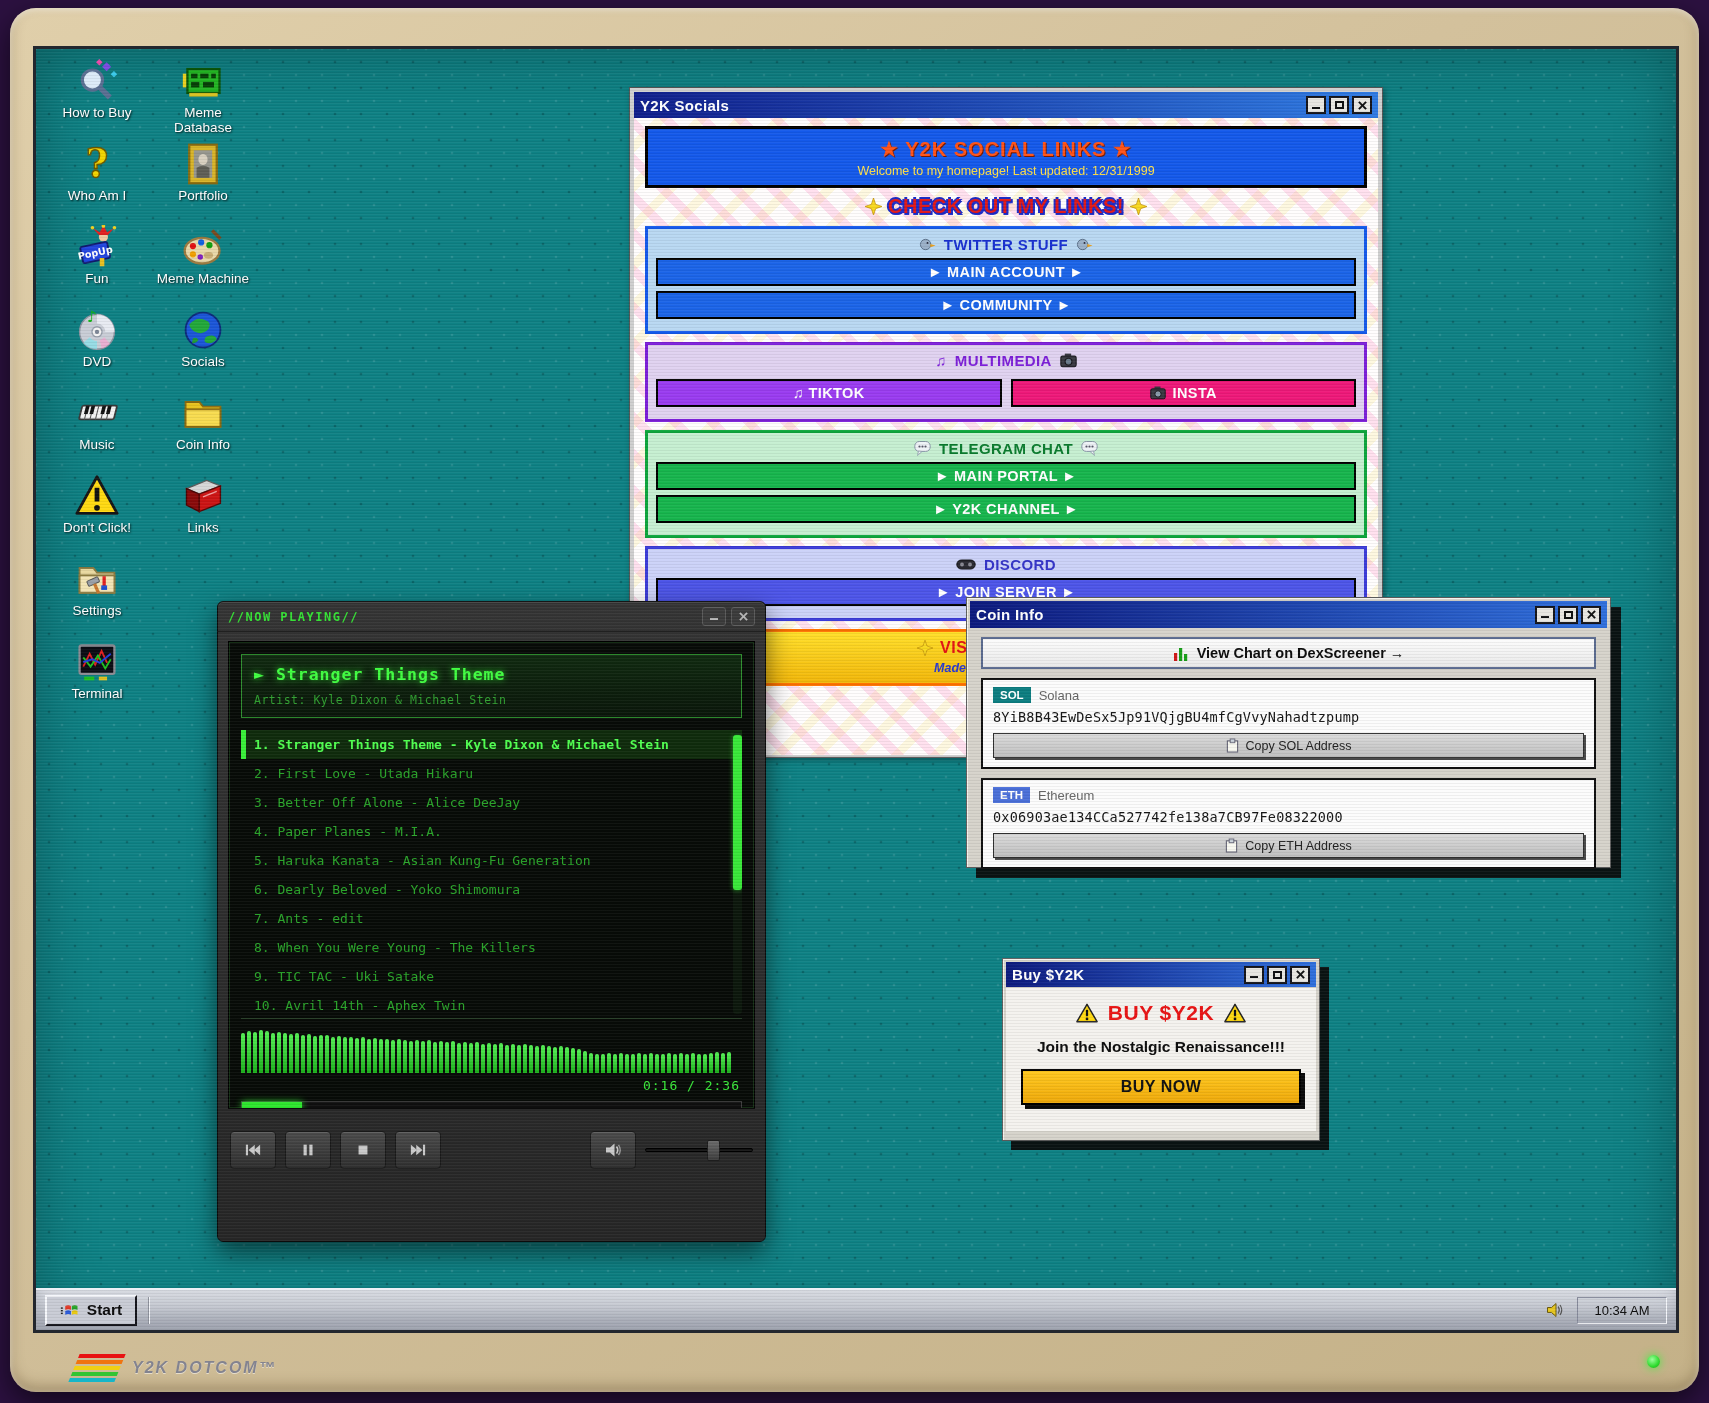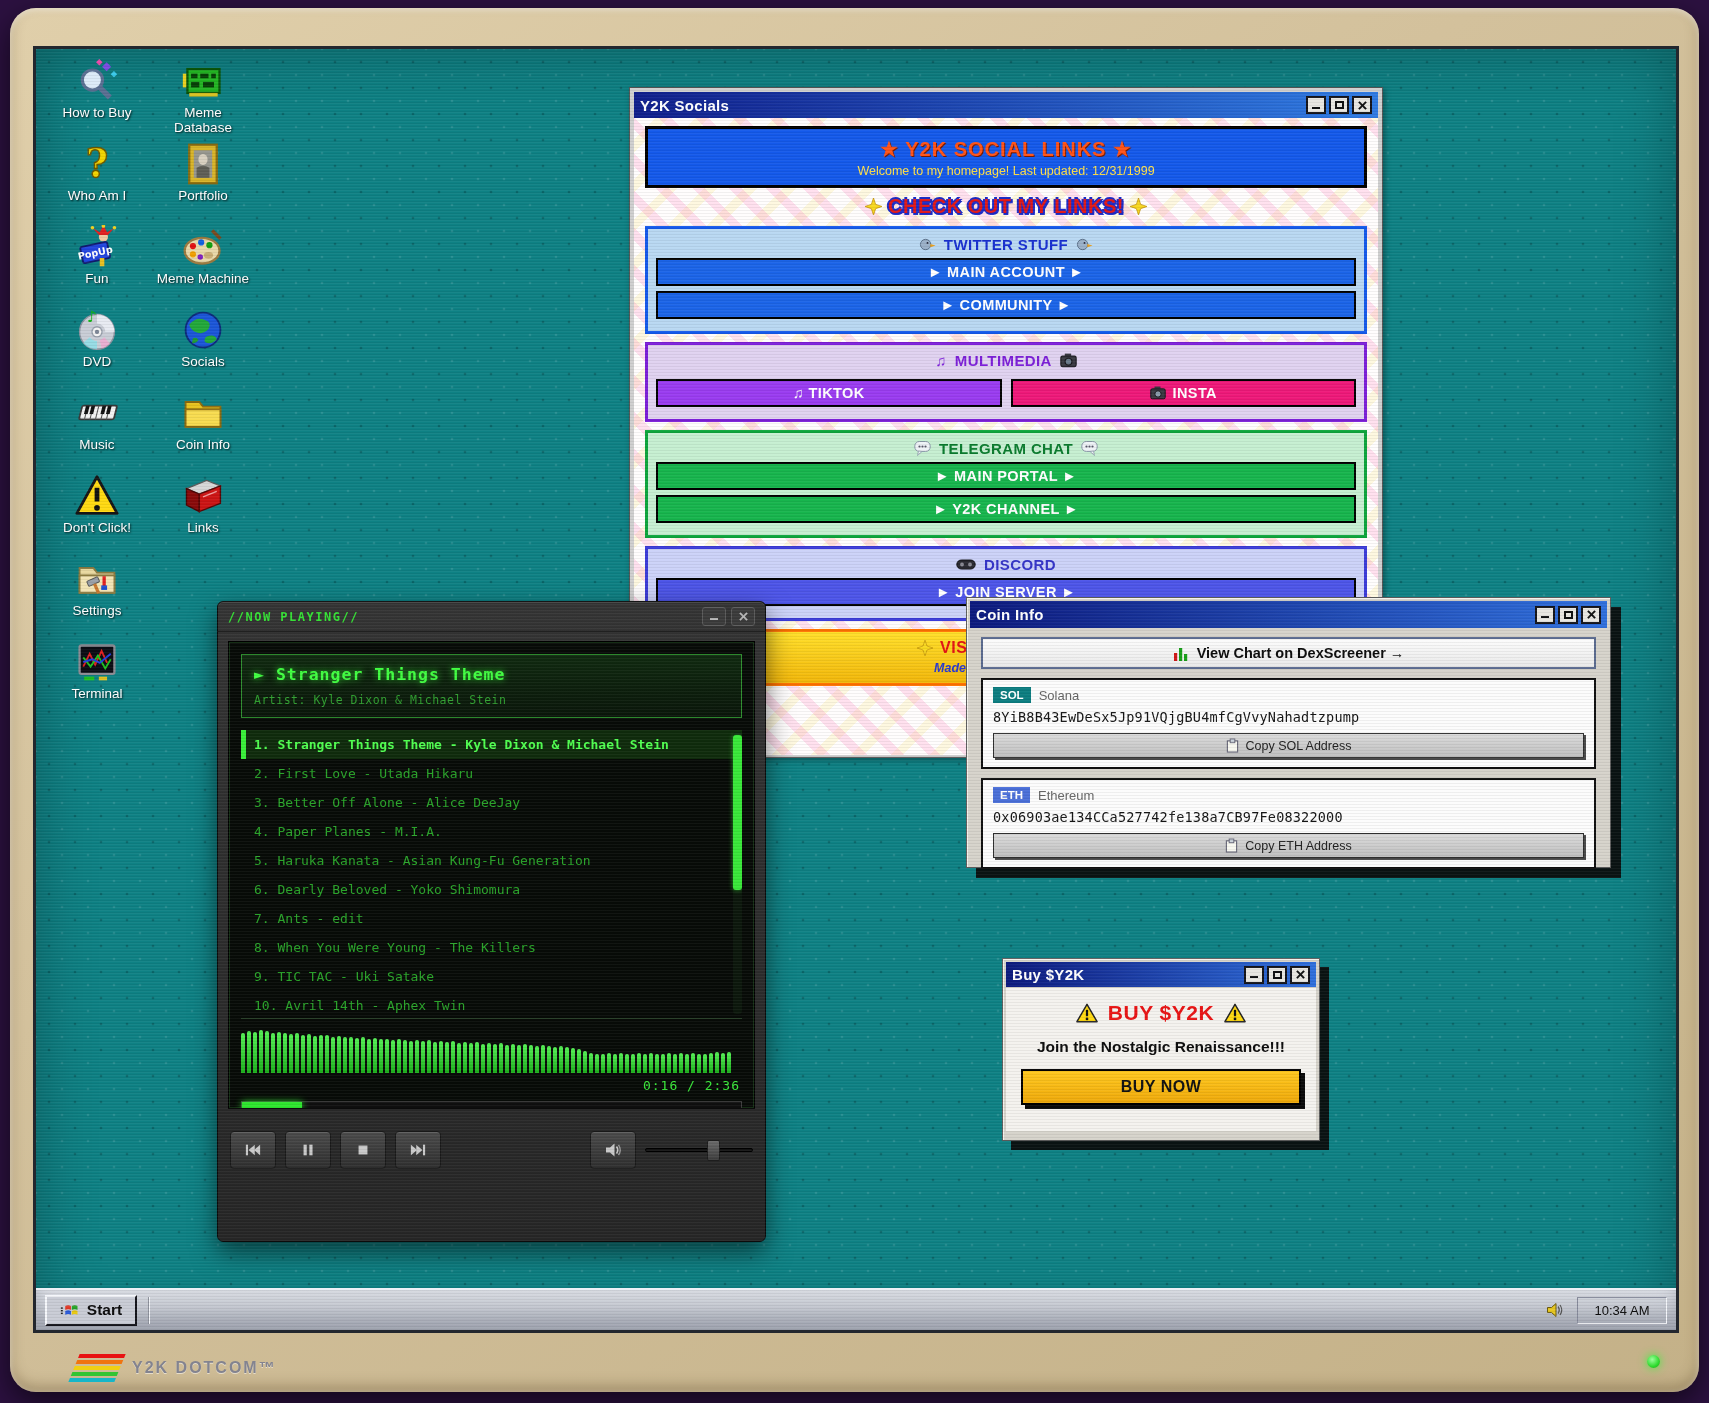--- a/index.html
+++ b/index.html
@@ -6,21 +6,21 @@
   html,body { width:1709px; height:1403px; }
   body { background:#2c1140; font-family:"Liberation Sans",sans-serif; position:relative; overflow:hidden; }
 
   
   .bezel { position:absolute; left:10px; top:8px; width:1689px; height:1384px; border-radius:26px;
     background:linear-gradient(145deg,#e0cfaa,#d3c19c 40%,#c4b188);
     box-shadow:inset 0 2px 6px rgba(255,255,255,.5), inset 0 -6px 14px rgba(80,60,30,.35), 0 10px 30px rgba(0,0,0,.6); }
   .brand-row { position:absolute; left:64px; top:1346px; display:flex; align-items:center; gap:12px; }
   .brand-stripes { display:flex; flex-direction:column; gap:2px; transform:skewX(-22deg); }
   .brand-stripes i { display:block; width:46px; height:4px; }
-  .brand-text { font-size:16px; font-weight:bold; color:#83838f; letter-spacing:2px; text-shadow:0 1px 0 rgba(255,255,255,.5); }
+  .brand-text { font-size:16px; font-weight:bold; font-style:italic; color:#83838f; letter-spacing:2px; text-shadow:0 1px 0 rgba(255,255,255,.5); }
   .power-led { position:absolute; left:1637px; top:1347px; width:13px; height:13px; border-radius:50%;
     background:radial-gradient(circle at 40% 35%, #9cff9c, #2ddb2d 60%, #18a018); box-shadow:0 0 10px #3cf03c; }
 
   
   .screen { position:absolute; left:33px; top:46px; width:1646px; height:1287px; overflow:hidden;
     background-color:#0e8184;
     background-image:radial-gradient(rgba(0,0,0,.20) 1px, transparent 1.7px),
                      radial-gradient(rgba(255,255,255,.10) 1px, transparent 1.7px);
     background-size:26px 26px,26px 26px; background-position:0 0,13px 13px;
     border:3px solid #23272e; box-shadow:inset 0 0 60px rgba(0,0,0,.30); }

